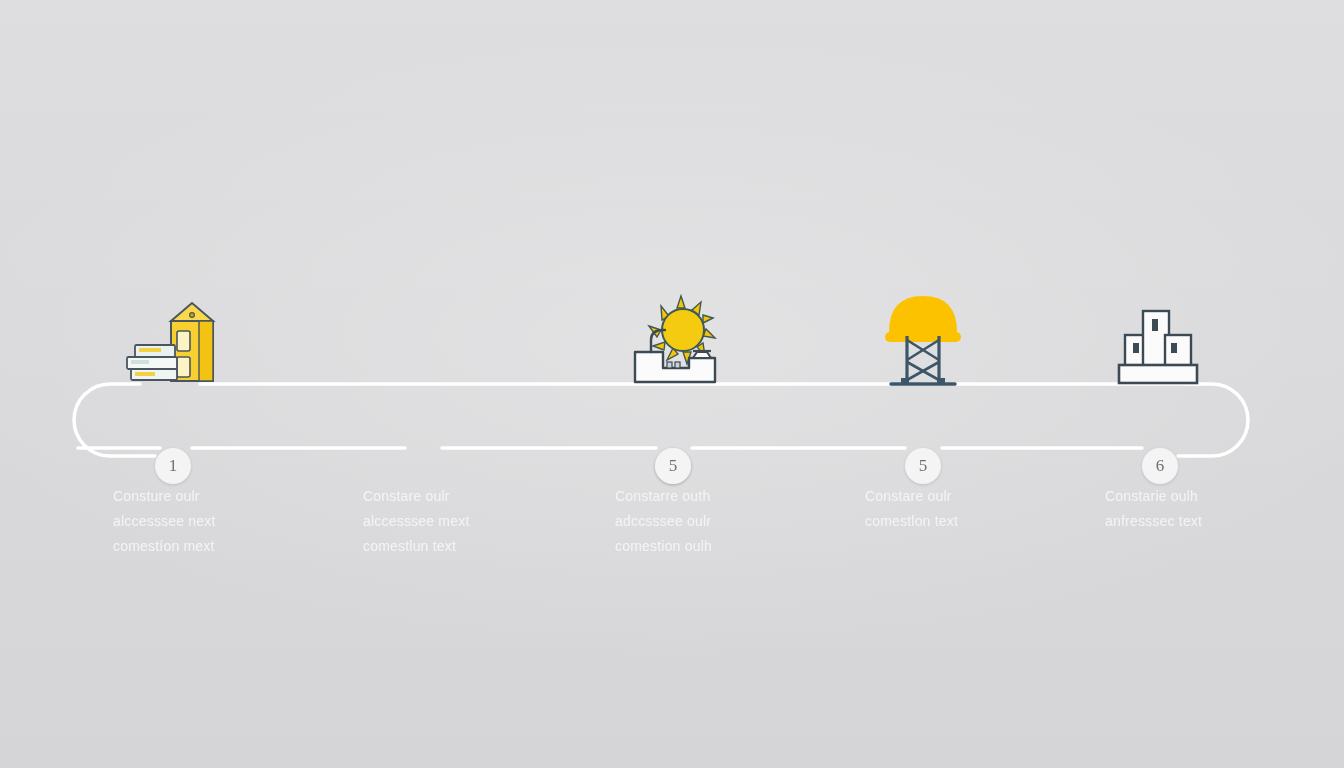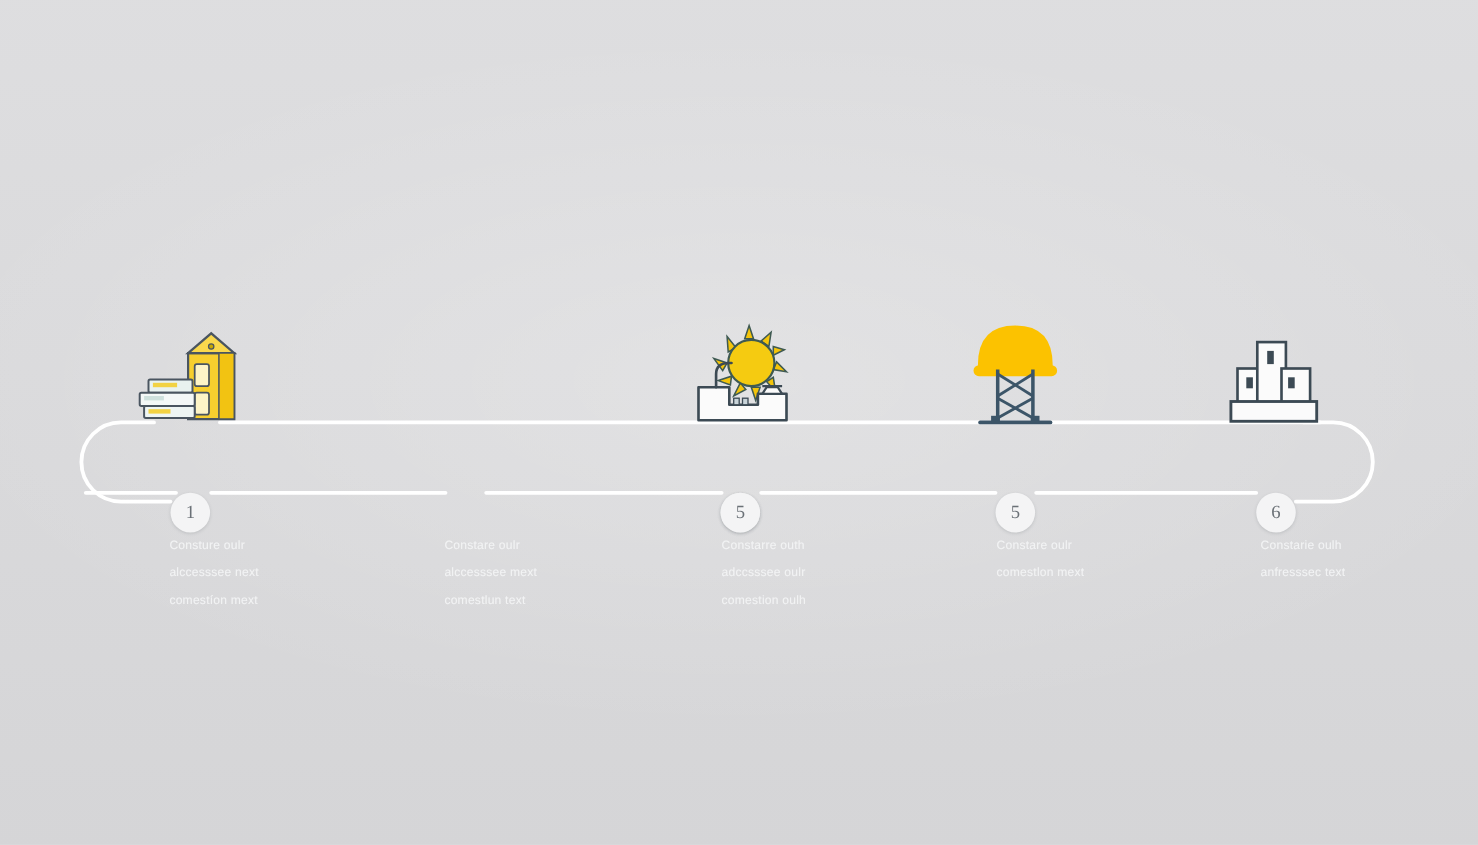--- a/index.html
+++ b/index.html
@@ -74,25 +74,24 @@
     color: #6b7177;
     font-family: "Liberation Serif", serif;
   }
 
   .caption {
     position: absolute;
     top: 196px;
     left: 8px;
     width: 215px;
     color: #f2f3f4;
-    font-size: 11px;
+    font-size: 14px;
     line-height: 25px;
     letter-spacing: 0.2px;
     text-shadow: 0 0 1px rgba(255,255,255,0.25);
-    margin-left: 41px;
   }
 
   .caption div { white-space: nowrap; }
 
   
   .m0 { left: 105px; }
   .m1 { left: 355px; }
   .m2 { left: 607px; }
   .m3 { left: 857px; }
   .m4 { left: 1097px; }
@@ -235,21 +234,21 @@
         <line x1="62" y1="74" x2="30" y2="92" stroke="#3c5568" stroke-width="2.6"></line>
 
         <line x1="14" y1="96" x2="78" y2="96" stroke="#3c5568" stroke-width="3.4" stroke-linecap="round"></line>
         <rect x="24" y="90" width="8" height="7" fill="#3c5568"></rect>
         <rect x="60" y="90" width="8" height="7" fill="#3c5568"></rect>
       </svg>
     </div>
     <div class="node-circle">5</div>
     <div class="caption">
       <div>Constare oulr</div>
-      <div>comestlon mext</div>
+      <div>comestlon text</div>
     </div>
   </div>
 
   <div class="milestone m4">
     <div class="icon-box" style="padding-left:14px">
       <svg width="95" height="95" viewBox="0 0 95 95">
 
         <rect x="14" y="42" width="24" height="40" fill="#fbfbfb" stroke="#3c4a54" stroke-width="2.4"></rect>
         <rect x="22" y="50" width="6" height="10" fill="#3c4a54"></rect>
 

